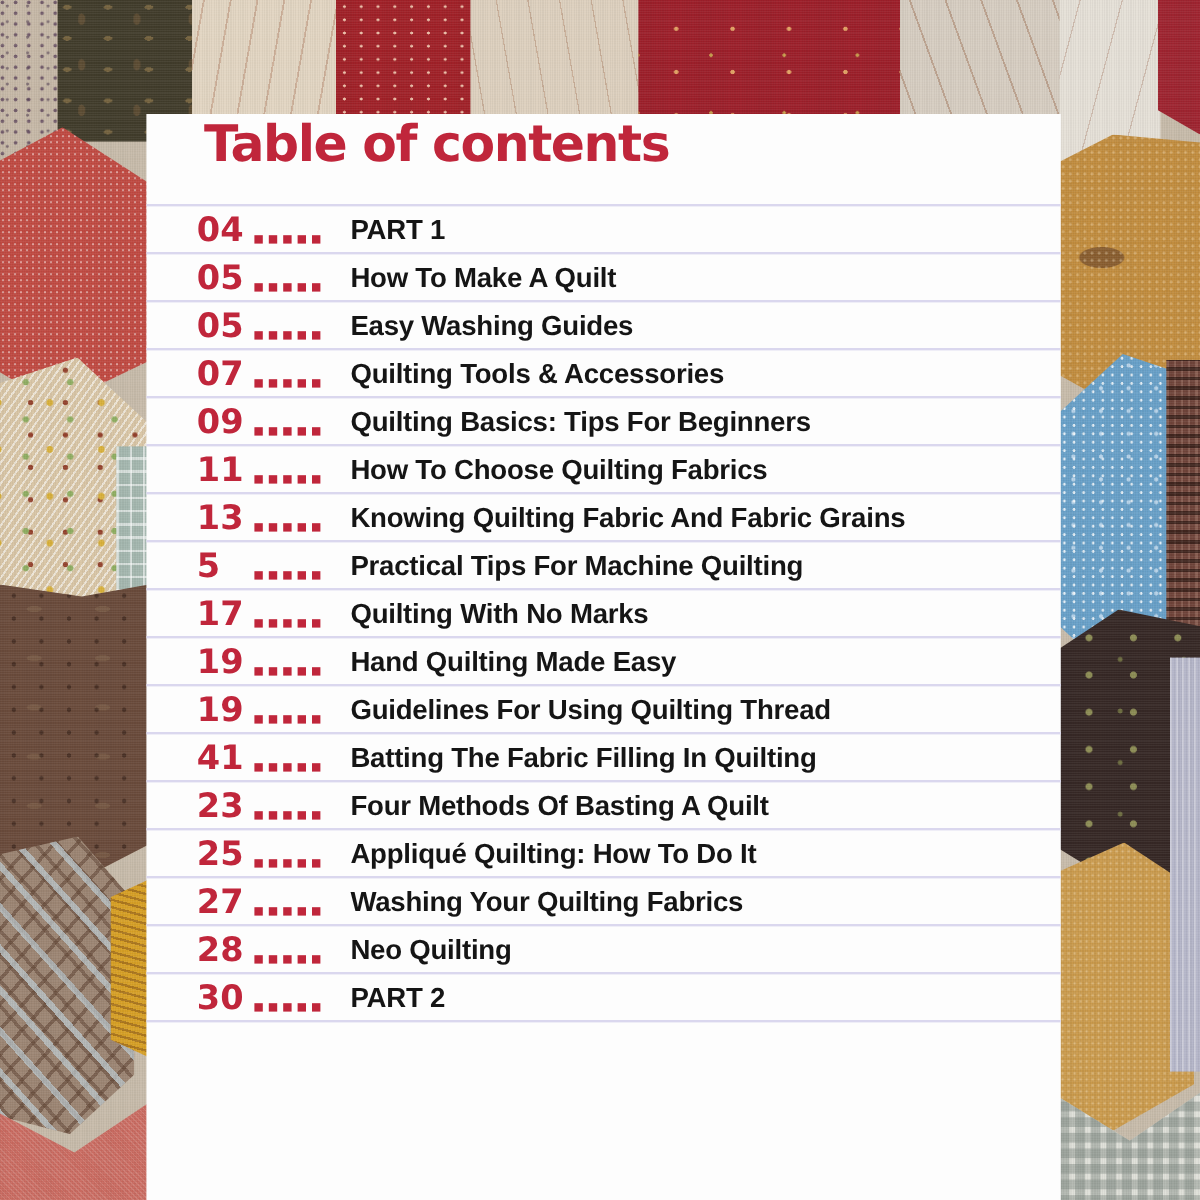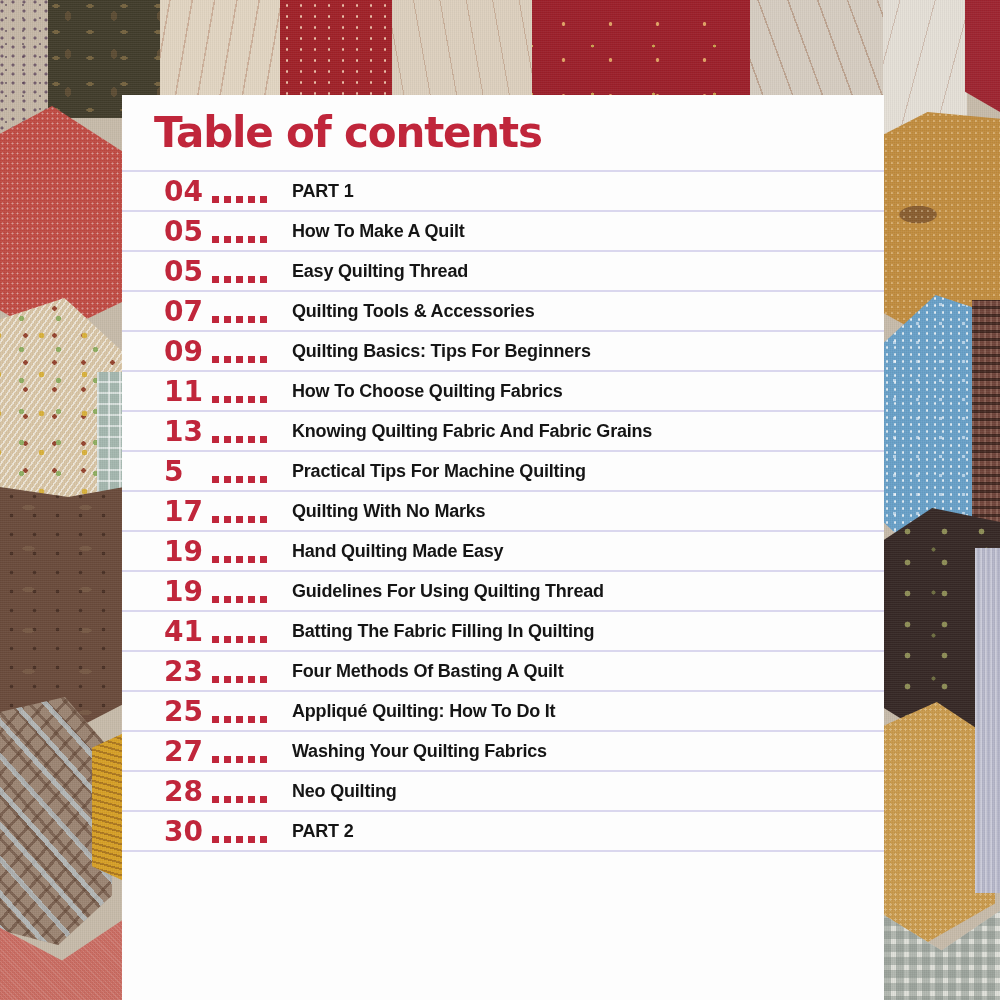--- a/index.html
+++ b/index.html
@@ -102,32 +102,32 @@
   .r-lavender{left:975px;top:548px;width:25px;height:345px;background-color:#b4b5c8;
       background-image:repeating-linear-gradient(90deg,rgba(255,255,255,.3) 0 2px,transparent 2px 5px);}
   .r-check{left:883px;top:905px;width:117px;height:95px;background-color:#dfe0d9;
       background-image:linear-gradient(rgba(125,135,128,.45) 8px,transparent 8px),
                        linear-gradient(90deg,rgba(125,135,128,.45) 8px,transparent 8px);
       background-size:13px 13px;
       clip-path:polygon(0 10%,50% 48%,100% 6%,100% 100%,0 100%);}
 
   
   .panel{position:absolute;left:122px;top:95px;width:762px;height:905px;background:var(--panel);}
-  .title-block{height:77px;display:flex;align-items:center;padding-left:32px;
+  .title-block{height:77px;display:flex;align-items:flex-start;padding-left:48px;
       border-bottom:2px solid var(--divider);box-sizing:border-box;}
   .title{margin:0;font-family:"DejaVu Sans","Liberation Sans",sans-serif;font-weight:bold;
       font-size:42px;letter-spacing:-1.2px;color:var(--accent);}
   .list{}
   .row{height:40px;box-sizing:border-box;border-bottom:2px solid var(--divider);
       display:flex;align-items:center;padding-left:42px;}
   .num{font-family:"DejaVu Sans","Liberation Sans",sans-serif;font-weight:bold;font-size:28px;
       color:var(--accent);width:48px;flex:0 0 auto;}
   .dots{display:flex;gap:5px;width:58px;flex:0 0 auto;transform:translateY(8px);}
   .dots i{display:block;width:7px;height:7px;background:var(--accent);}
-  .entry{margin-left:22px;font-size:18px;font-weight:bold;color:var(--ink);letter-spacing:-0.2px;white-space:nowrap;}
+  .entry{margin-left:22px;font-size:23px;font-weight:bold;color:var(--ink);letter-spacing:-0.2px;white-space:nowrap;}
 </style>
 </head>
 <body>
 
 <div class="stage">
 
   <div class="bg">
     <div class="p t1"></div>
     <div class="p t2"></div>
     <div class="p t3"></div>
@@ -186,21 +186,21 @@
 
   <div class="row">
     <span class="num">05</span>
     <span class="dots">
             <i></i>
             <i></i>
             <i></i>
             <i></i>
             <i></i>
           </span>
-    <span class="entry">Easy Quilting Thread</span>
+    <span class="entry">Easy Washing Guides</span>
   </div>
 
   <div class="row">
     <span class="num">07</span>
     <span class="dots">
             <i></i>
             <i></i>
             <i></i>
             <i></i>
             <i></i>

